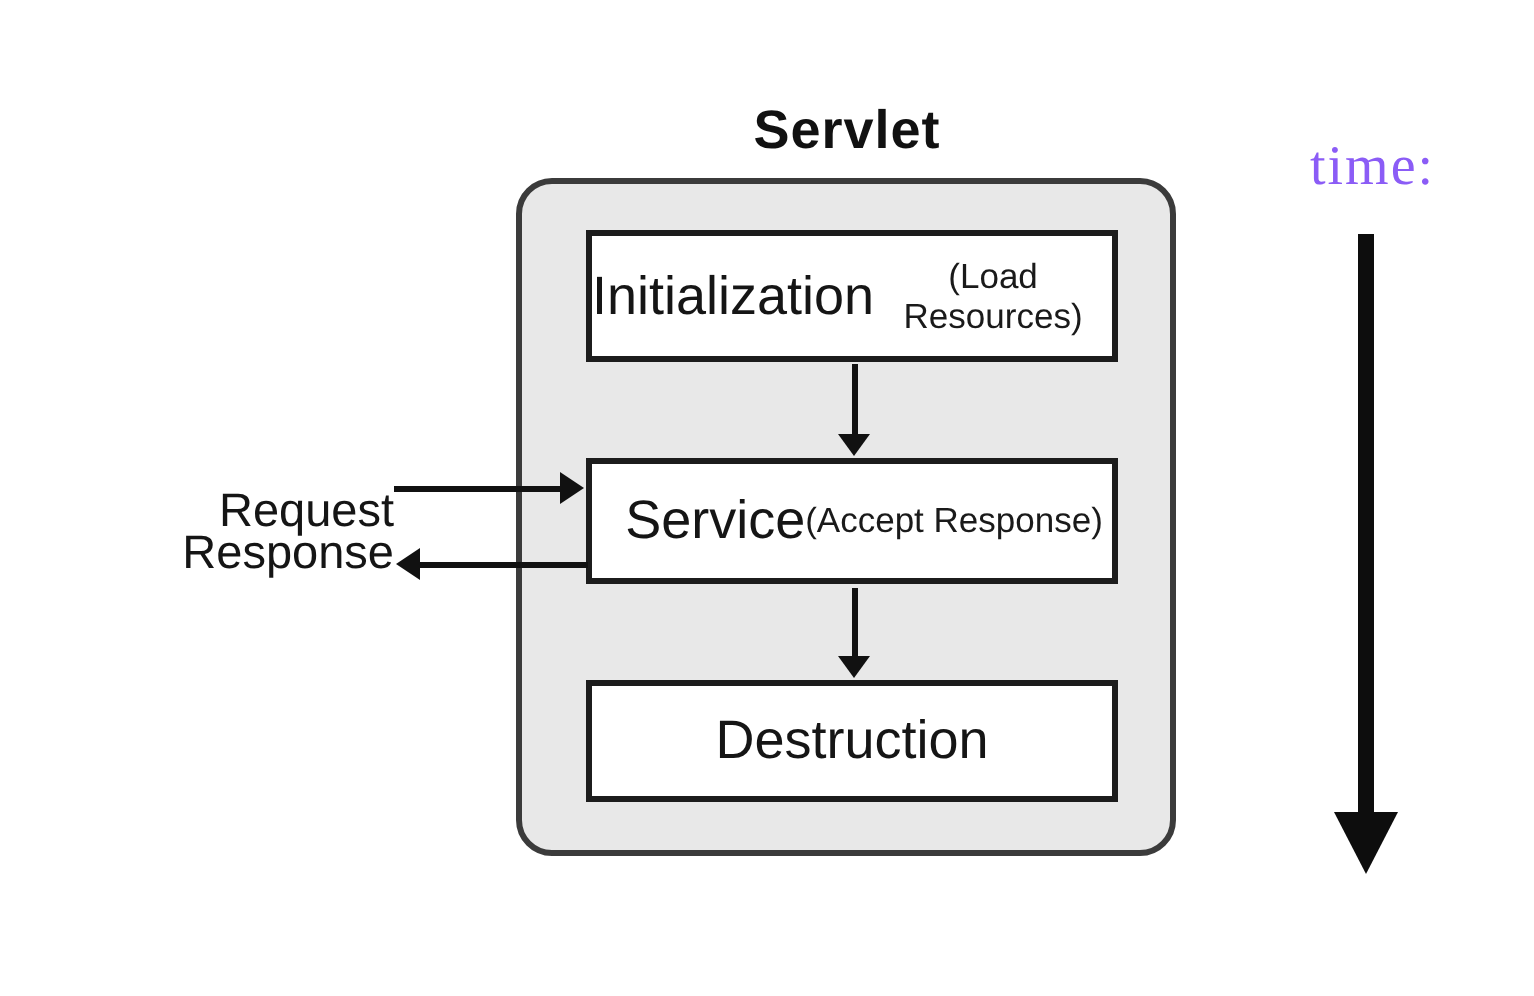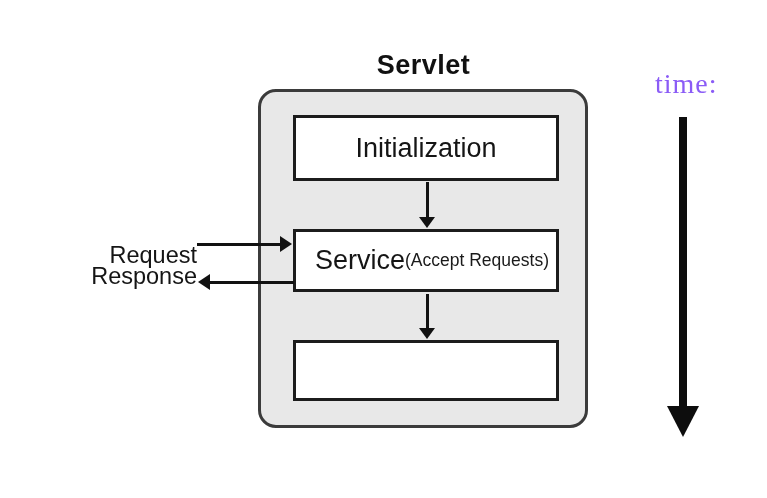--- a/index.html
+++ b/index.html
@@ -115,28 +115,30 @@
 <body>
 
 <div class="canvas">
 
   <div class="diagram-title">Servlet</div>
 
   <div class="servlet-container"></div>
 
   <div class="stage-box" id="stage-0">
     <div class="stage-name">Initialization</div>
+    <div class="stage-subtitle">(Load Resources)</div>
   </div>
 
   <div class="stage-box" id="stage-1">
     <div class="stage-name">Service</div>
-    <div class="stage-subtitle">(Accept Requests)</div>
+    <div class="stage-subtitle">(Accept Response)</div>
   </div>
 
   <div class="stage-box" id="stage-2">
+    <div class="stage-name">Destruction</div>
   </div>
 
   <div class="arrow-down" id="arrow-init-service">
     <div class="shaft-v"></div>
     <div class="head-down"></div>
   </div>
 
   <div class="arrow-down" id="arrow-service-destruction">
     <div class="shaft-v"></div>
     <div class="head-down"></div>

